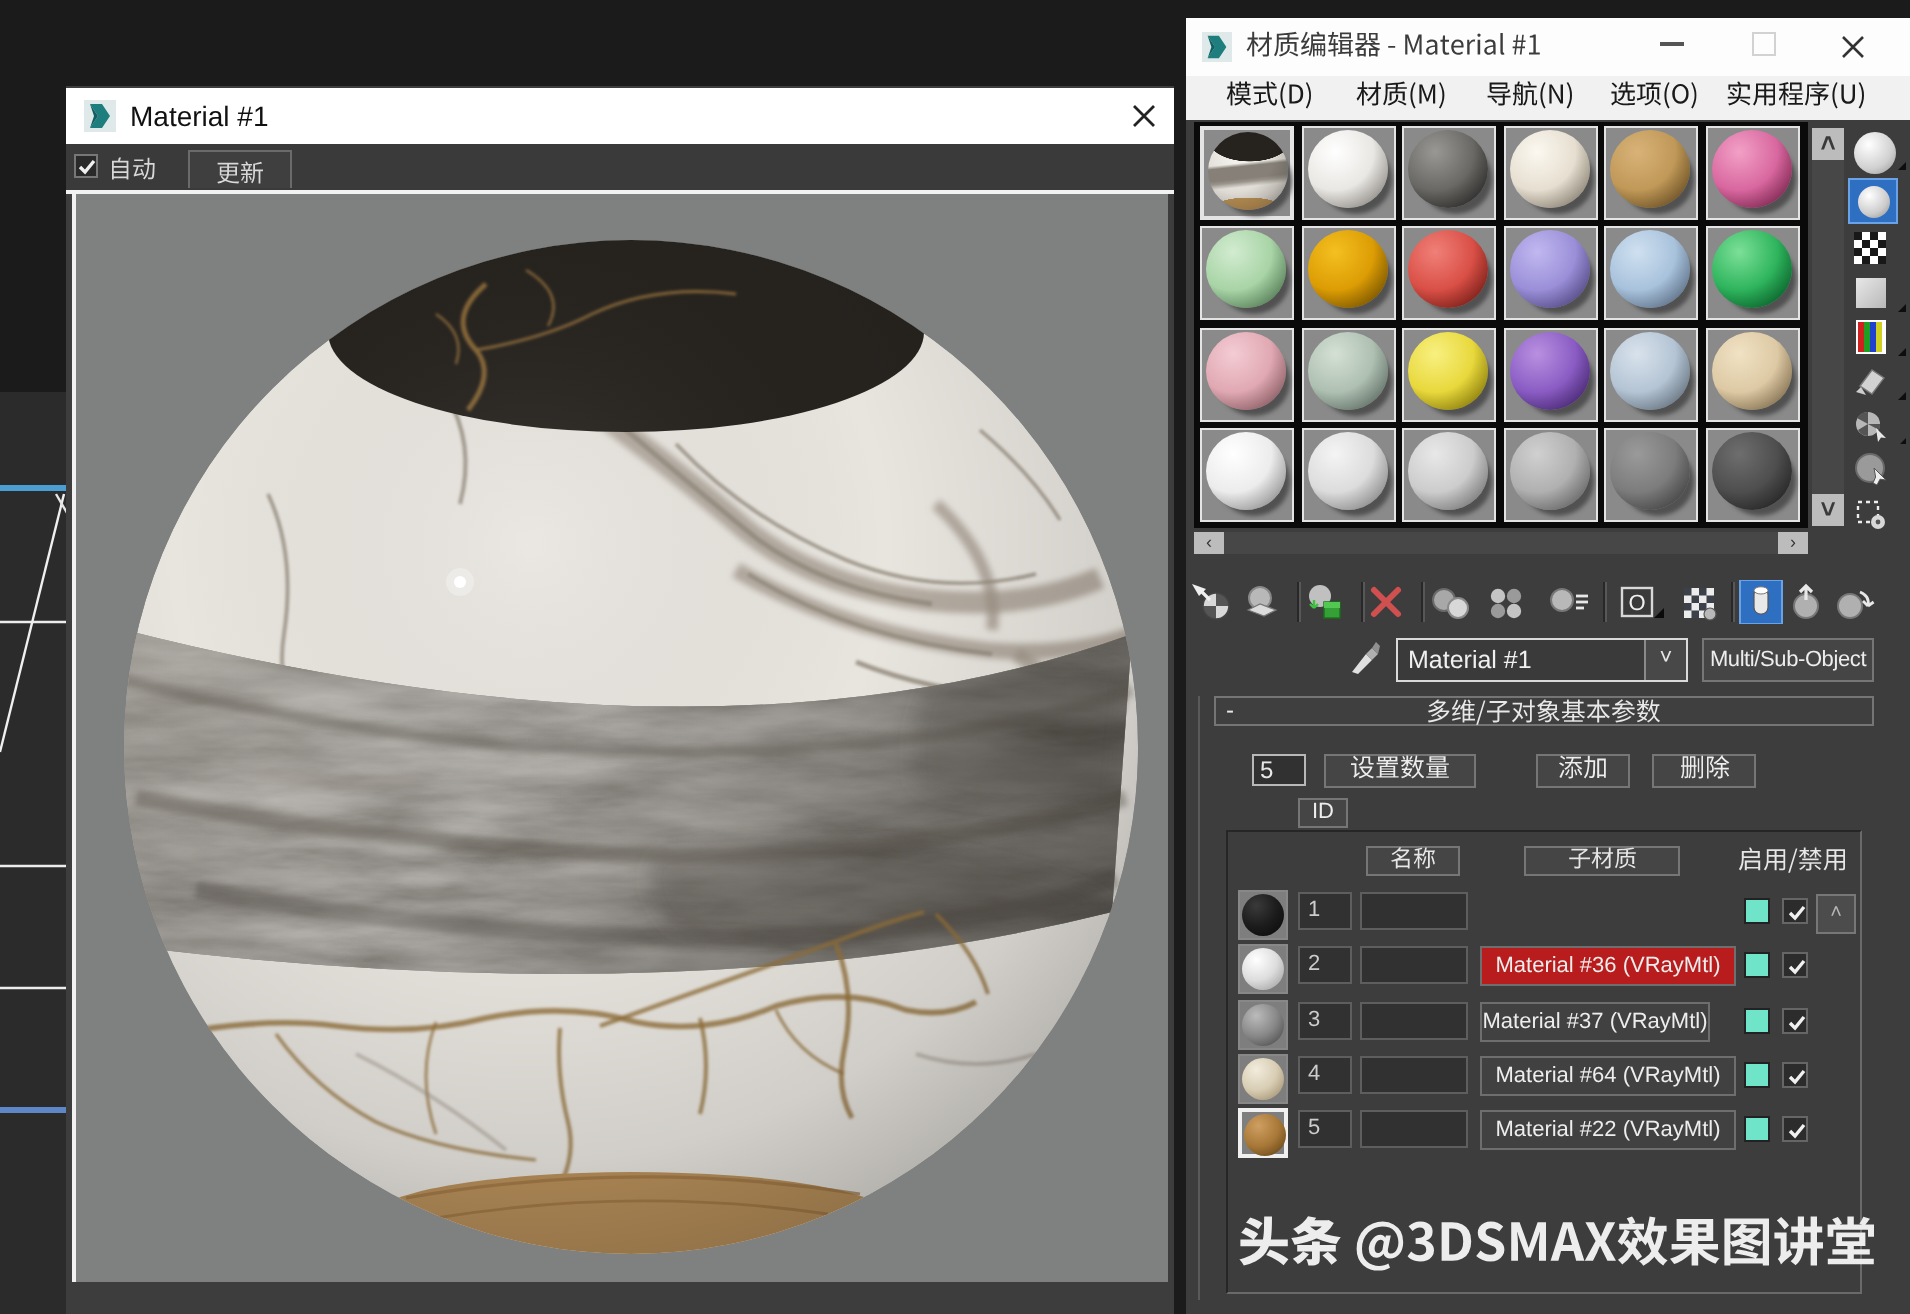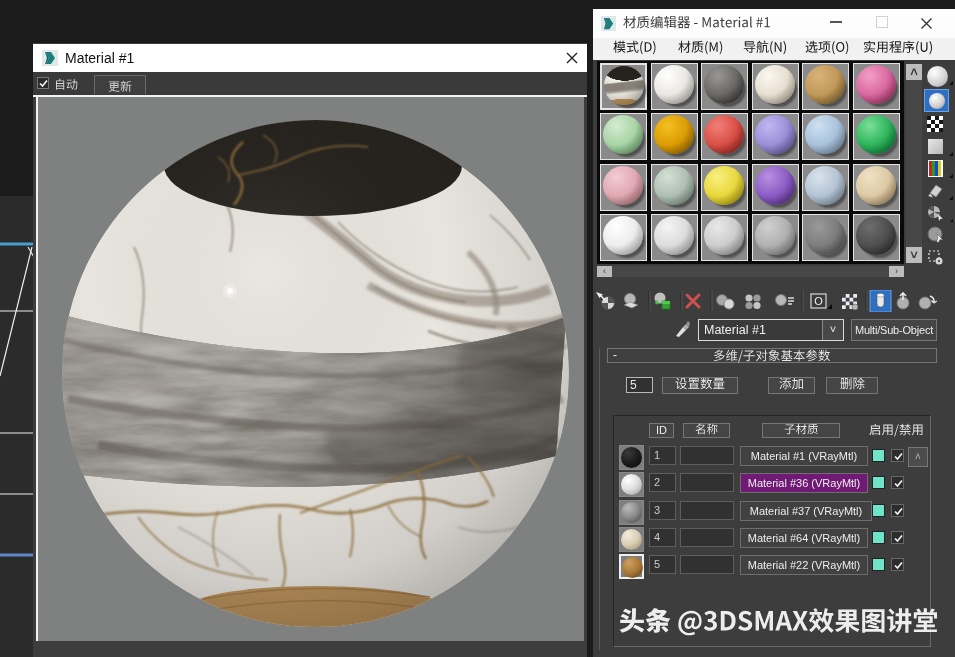--- a/index.html
+++ b/index.html
@@ -454,55 +454,54 @@
 <div class="abs" style="left:14px;top:339px;width:330px;height:15px;background:#3f3f3f;border:1px solid #757575">
   <span class="abs" style="left:5px;top:-1px;font-size:12px;color:#e8e8e8">-</span>
 
 </div>
 <div class="fld" style="left:33px;top:368px;width:27px;height:16px;border-color:#b8b8b8;color:#e8e8e8;font-size:12px;line-height:14px;padding-left:3px">5</div>
 <div class="tbtn" style="left:69px;top:368px;width:76px;height:17px;line-height:15px"></div>
 <div class="tbtn" style="left:175px;top:368px;width:47px;height:17px;line-height:15px"></div>
 <div class="tbtn" style="left:233px;top:368px;width:52px;height:17px;line-height:15px"></div>
 
 <div class="abs" style="left:20px;top:406px;width:318px;height:232px;border:1px solid;border-color:#262626 #6a6a6a #6a6a6a #262626"></div>
-<div class="tbtn" style="left:56px;top:414px;width:25px;height:15px;line-height:13px;font-size:11px">ID</div>
+<div class="tbtn" style="left:56px;top:390px;width:25px;height:15px;line-height:13px;font-size:11px">ID</div>
 <div class="tbtn" style="left:90px;top:414px;width:47px;height:15px;line-height:13px;font-size:11px"></div>
 <div class="tbtn" style="left:169px;top:414px;width:78px;height:15px;line-height:13px;font-size:11px"></div>
 
 <div class="abs" style="left:26px;top:436px;width:25px;height:25px;border:1px solid #888888;background:#7e7e7e;">
         <div style="position:absolute;left:1px;top:1px;width:21px;height:21px;border-radius:50%;background:radial-gradient(circle at 34% 28%, #3a3a3a, #1c1c1c 50%, #0e0e0e 85%)"></div>
       </div>
 <div class="fld" style="left:56px;top:437px;width:27px;height:19px;line-height:17px;padding-left:4px">1</div>
 <div class="fld" style="left:87px;top:437px;width:54px;height:19px"></div>
-<div class="tbtn" style="left:147px;top:437px;width:128px;height:20px;line-height:18px;font-size:11px;background:#414141;border-color:#6e6e6e;white-space:nowrap;overflow:hidden">Material #1 (VRayMtl)</div>
 <div class="abs" style="left:279px;top:440px;width:13px;height:13px;background:#70e4c9;border:1px solid #222"></div>
 <div class="abs" style="left:298px;top:440px;width:13px;height:13px;background:#2c2c2c;border:1px solid #666;color:#fff">
         <svg style="position:absolute;left:1px;top:1px" width="11" height="11">
           <path d="M2 5.5 L4.5 8 L9 2.5" stroke="#f0f0f0" stroke-width="1.7" fill="none"></path>
         </svg>
       </div>
 <div class="abs" style="left:315px;top:438px;width:20px;height:20px;background:#4c4c4c;border:1px solid #777;color:#b8b8b8;font-size:10px;text-align:center;line-height:18px">˄</div>
 <div class="abs" style="left:26px;top:463px;width:25px;height:25px;border:1px solid #888888;background:#7e7e7e;">
         <div style="position:absolute;left:1px;top:1px;width:21px;height:21px;border-radius:50%;background:radial-gradient(circle at 34% 28%, #ffffff, #dddddd 50%, #aaaaaa 85%)"></div>
       </div>
 <div class="fld" style="left:56px;top:464px;width:27px;height:19px;line-height:17px;padding-left:4px">2</div>
 <div class="fld" style="left:87px;top:464px;width:54px;height:19px"></div>
-<div class="tbtn" style="left:147px;top:464px;width:128px;height:20px;line-height:18px;font-size:11px;background:#701a75;border-color:#6e6e6e;white-space:nowrap;overflow:hidden">Material #36 (VRayMtl)</div>
+<div class="tbtn" style="left:147px;top:464px;width:128px;height:20px;line-height:18px;font-size:11px;background:#b91c1c;border-color:#6e6e6e;white-space:nowrap;overflow:hidden">Material #36 (VRayMtl)</div>
 <div class="abs" style="left:279px;top:467px;width:13px;height:13px;background:#70e4c9;border:1px solid #222"></div>
 <div class="abs" style="left:298px;top:467px;width:13px;height:13px;background:#2c2c2c;border:1px solid #666;color:#fff">
         <svg style="position:absolute;left:1px;top:1px" width="11" height="11">
           <path d="M2 5.5 L4.5 8 L9 2.5" stroke="#f0f0f0" stroke-width="1.7" fill="none"></path>
         </svg>
       </div>
 <div class="abs" style="left:26px;top:491px;width:25px;height:25px;border:1px solid #888888;background:#7e7e7e;">
         <div style="position:absolute;left:1px;top:1px;width:21px;height:21px;border-radius:50%;background:radial-gradient(circle at 34% 28%, #bbbbbb, #888888 50%, #555555 85%)"></div>
       </div>
 <div class="fld" style="left:56px;top:492px;width:27px;height:19px;line-height:17px;padding-left:4px">3</div>
 <div class="fld" style="left:87px;top:492px;width:54px;height:19px"></div>
-<div class="tbtn" style="left:147px;top:492px;width:132px;height:20px;line-height:18px;font-size:11px;background:#414141;border-color:#6e6e6e;white-space:nowrap;overflow:hidden">Material #37 (VRayMtl)</div>
+<div class="tbtn" style="left:147px;top:492px;width:115px;height:20px;line-height:18px;font-size:11px;background:#414141;border-color:#6e6e6e;white-space:nowrap;overflow:hidden">Material #37 (VRayMtl)</div>
 <div class="abs" style="left:279px;top:495px;width:13px;height:13px;background:#70e4c9;border:1px solid #222"></div>
 <div class="abs" style="left:298px;top:495px;width:13px;height:13px;background:#2c2c2c;border:1px solid #666;color:#fff">
         <svg style="position:absolute;left:1px;top:1px" width="11" height="11">
           <path d="M2 5.5 L4.5 8 L9 2.5" stroke="#f0f0f0" stroke-width="1.7" fill="none"></path>
         </svg>
       </div>
 <div class="abs" style="left:26px;top:518px;width:25px;height:25px;border:1px solid #888888;background:#7e7e7e;">
         <div style="position:absolute;left:1px;top:1px;width:21px;height:21px;border-radius:50%;background:radial-gradient(circle at 34% 28%, #f2ecdc, #d8cdb4 50%, #a89878 85%)"></div>
       </div>
 <div class="fld" style="left:56px;top:519px;width:27px;height:19px;line-height:17px;padding-left:4px">4</div>

